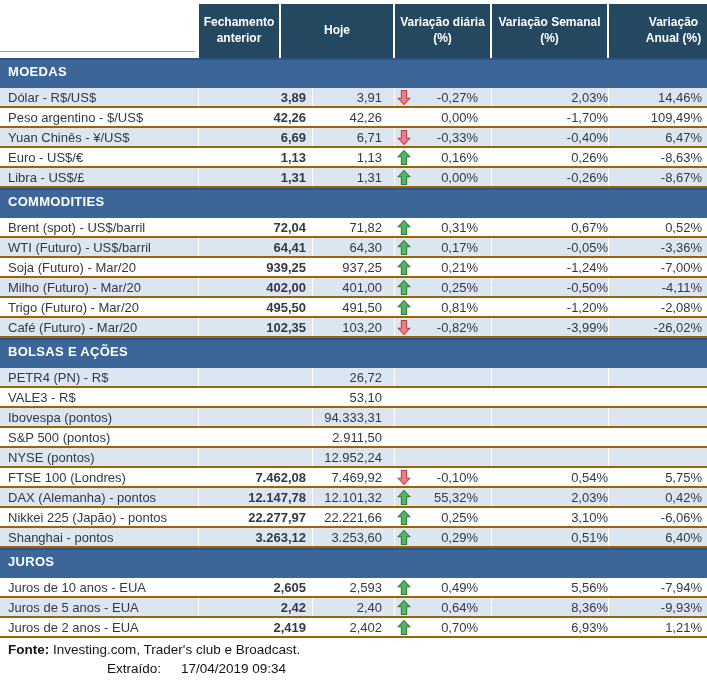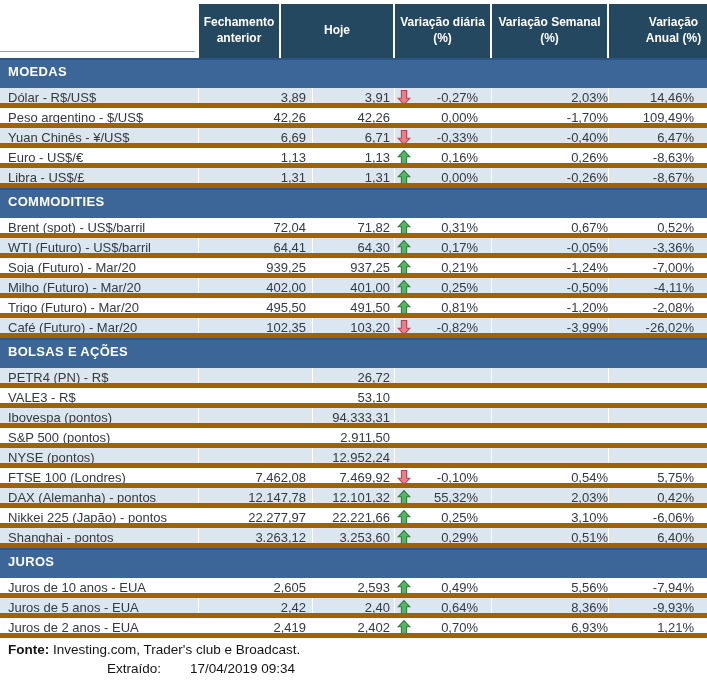--- a/index.html
+++ b/index.html
@@ -35,43 +35,43 @@
   .section-bar {
     height:30px; box-sizing:border-box;
     background:#3b6697; border-top:2px solid #2c5585;
     color:#ffffff; font-weight:bold; font-size:13px;
     padding:4px 0 0 8px; letter-spacing:0.3px;
   }
 
   
   .row {
     display:flex; height:20px; line-height:19px; font-size:13px;
-    box-sizing:border-box; border-bottom:5px solid #a16207; background:#ffffff;justify-content:space-between;
+    box-sizing:border-box; border-bottom:2px solid #a16207; background:#ffffff;justify-content:space-between;
   }
   .row.alt { background:#dce6f1; }
   .cell {
     box-sizing:border-box; border-right:1px solid #ffffff;
     overflow:hidden; white-space:nowrap;
   }
   .cell.label   { width:199px; padding-left:8px; text-align:left; }
-  .cell.hoje    { width:114px; text-align:right; padding-right:6px; }
-  .cell.fech    { width:82px;  text-align:right; padding-right:4px; }
+  .cell.hoje    { width:114px; text-align:right; padding-right:6px;font-weight:bold; }
+  .cell.fech    { width:82px;  text-align:right; padding-right:12px; }
   .cell.diaria  { width:97px;  text-align:right; padding-right:13px; position:relative; }
   .cell.semanal { width:117px; text-align:right; }
-  .cell.anual   { width:98px;  text-align:right; padding-right:13px; border-right:none; }
+  .cell.anual   { width:98px;  text-align:right; padding-right:5px; border-right:none; }
 
   .arrow { position:absolute; left:2px; top:1px; width:14px; height:17px; }
   .arrow svg { display:block; }
 
   
   .footer { padding-top:3px; font-size:13.5px; color:#141414; }
   .fonte-line { padding-left:8px; line-height:18px; }
   .fonte-line .b { font-weight:bold; }
   .extraido-line { padding-left:107px; line-height:19px; }
-  .extraido-line .val { margin-left:29px; }
+  .extraido-line .val { margin-left:20px; }
 </style>
 </head>
 <body>
 
 <div class="sheet">
 
   <div class="header-row">
     <div class="corner"></div>
     <div class="hcell w-fech">Fechamento anterior</div>
     <div class="hcell w-hoje">Hoje</div>

